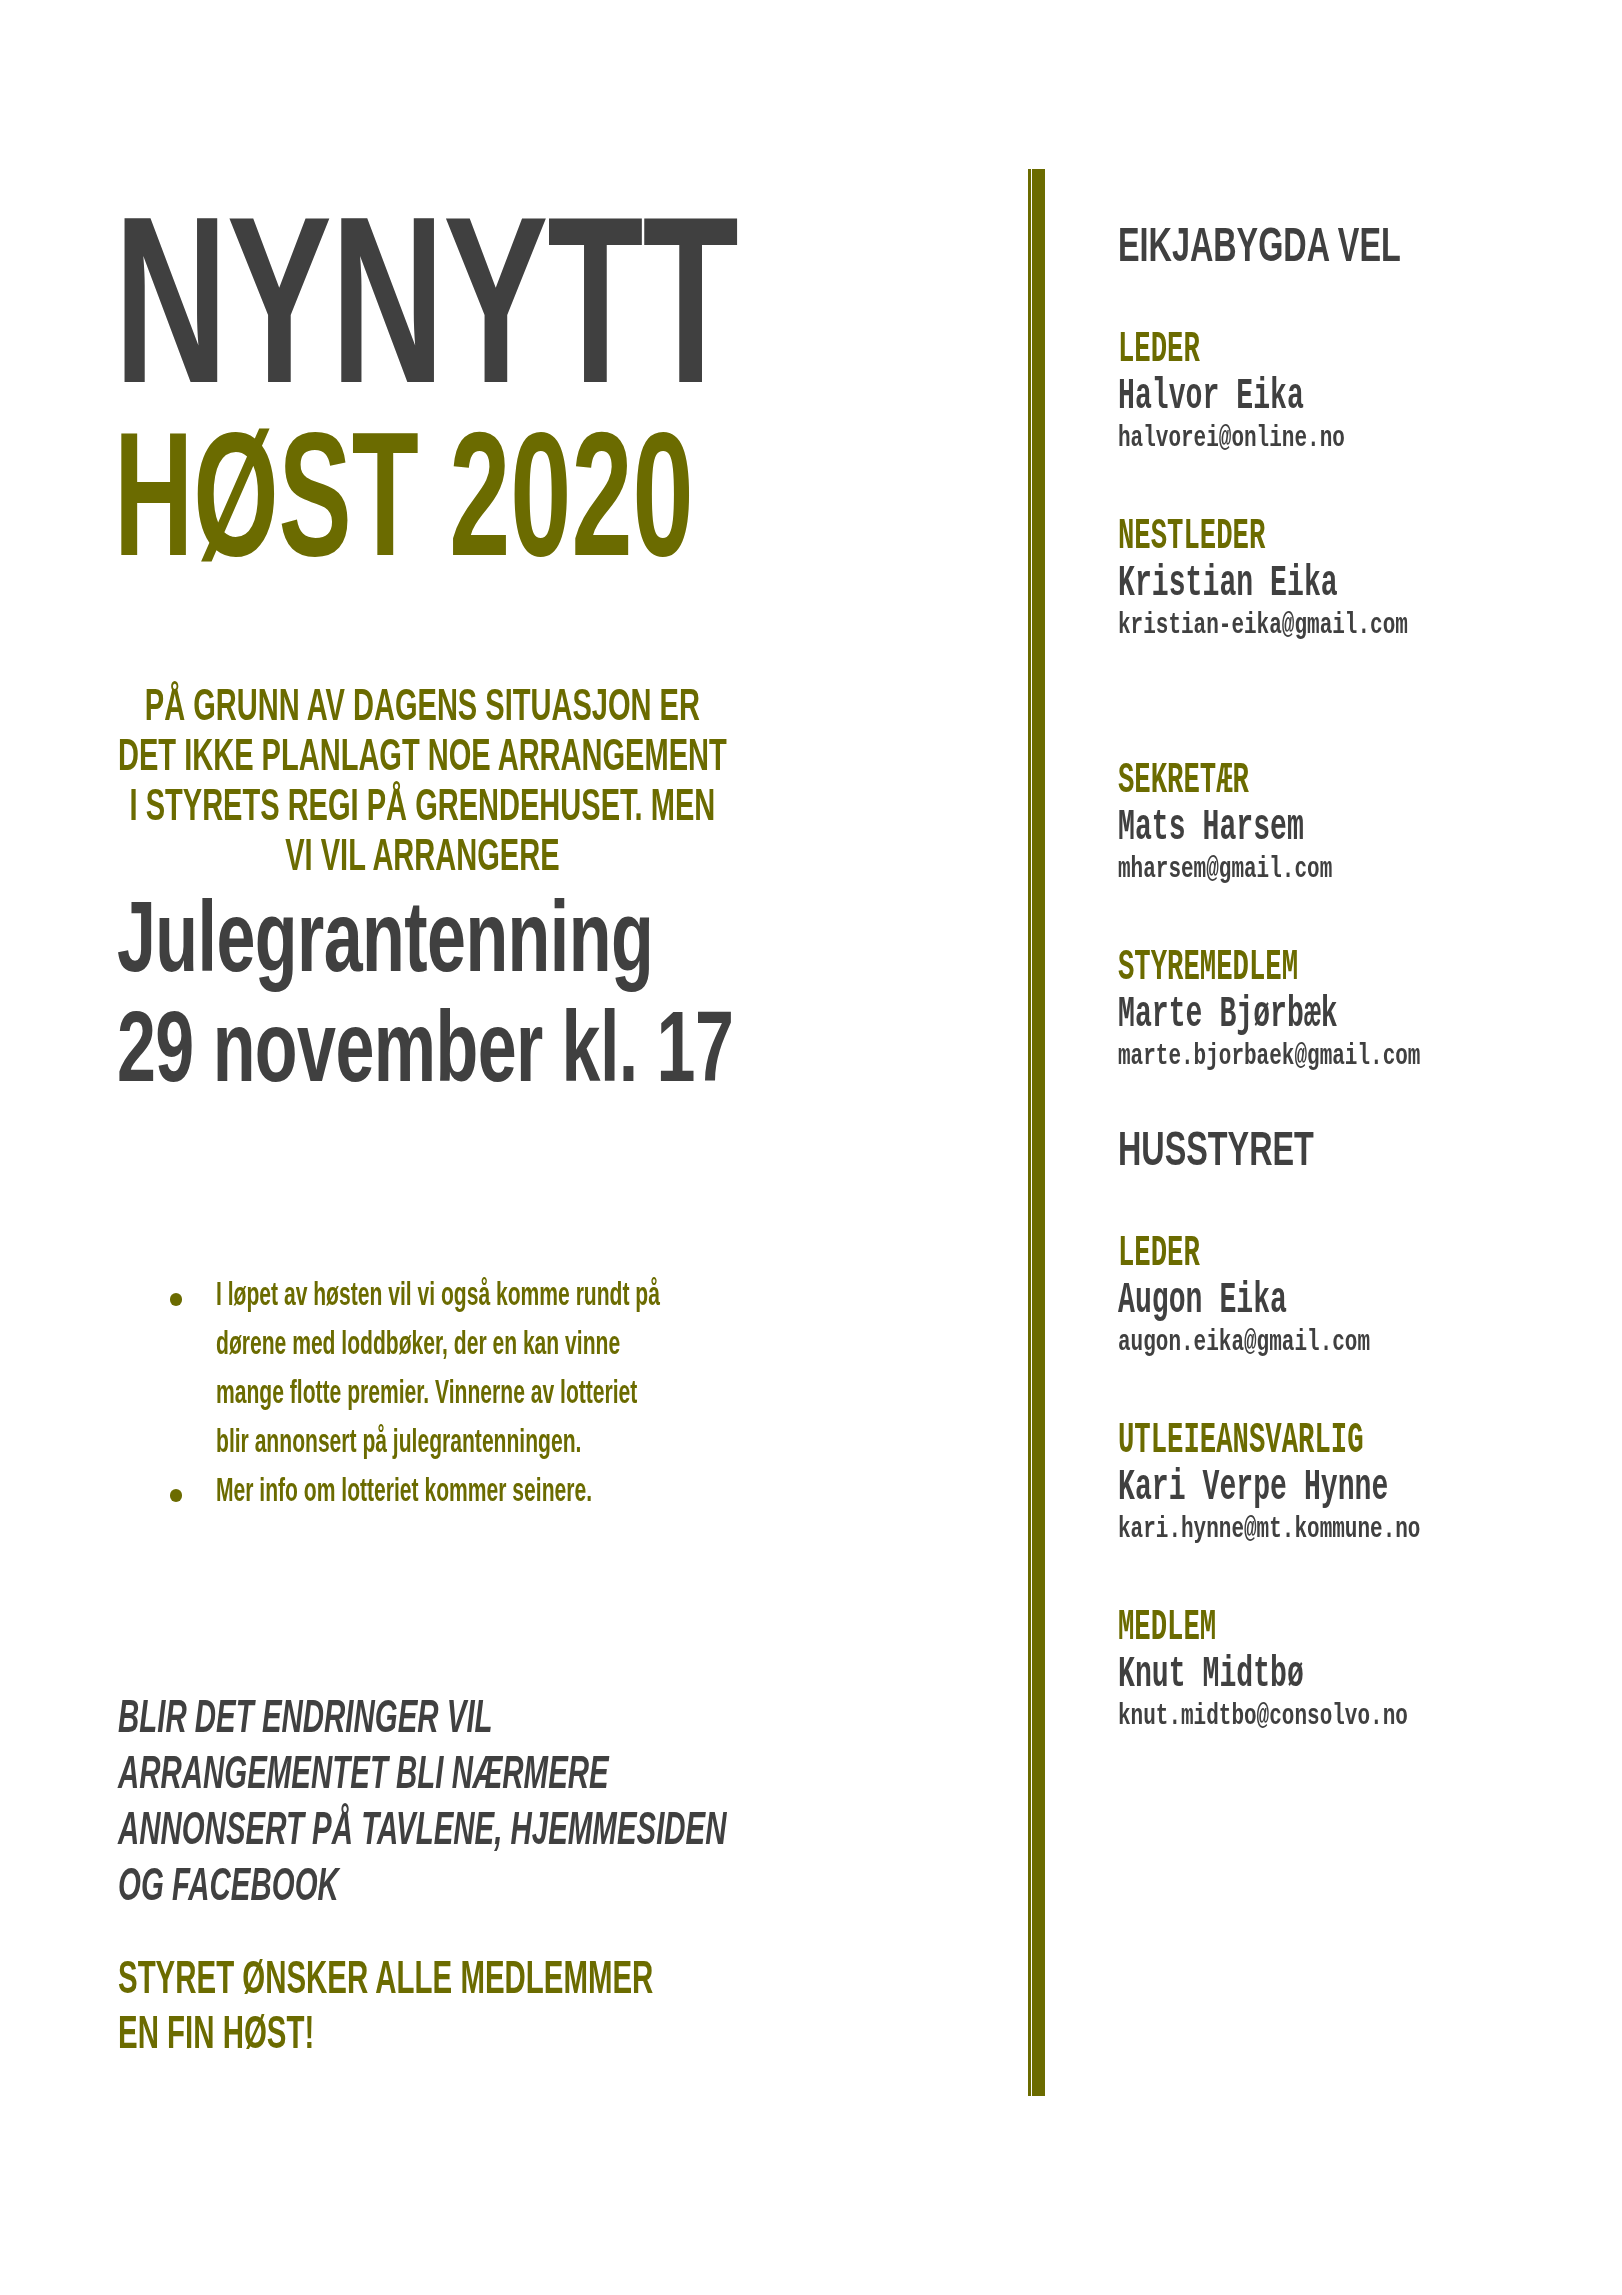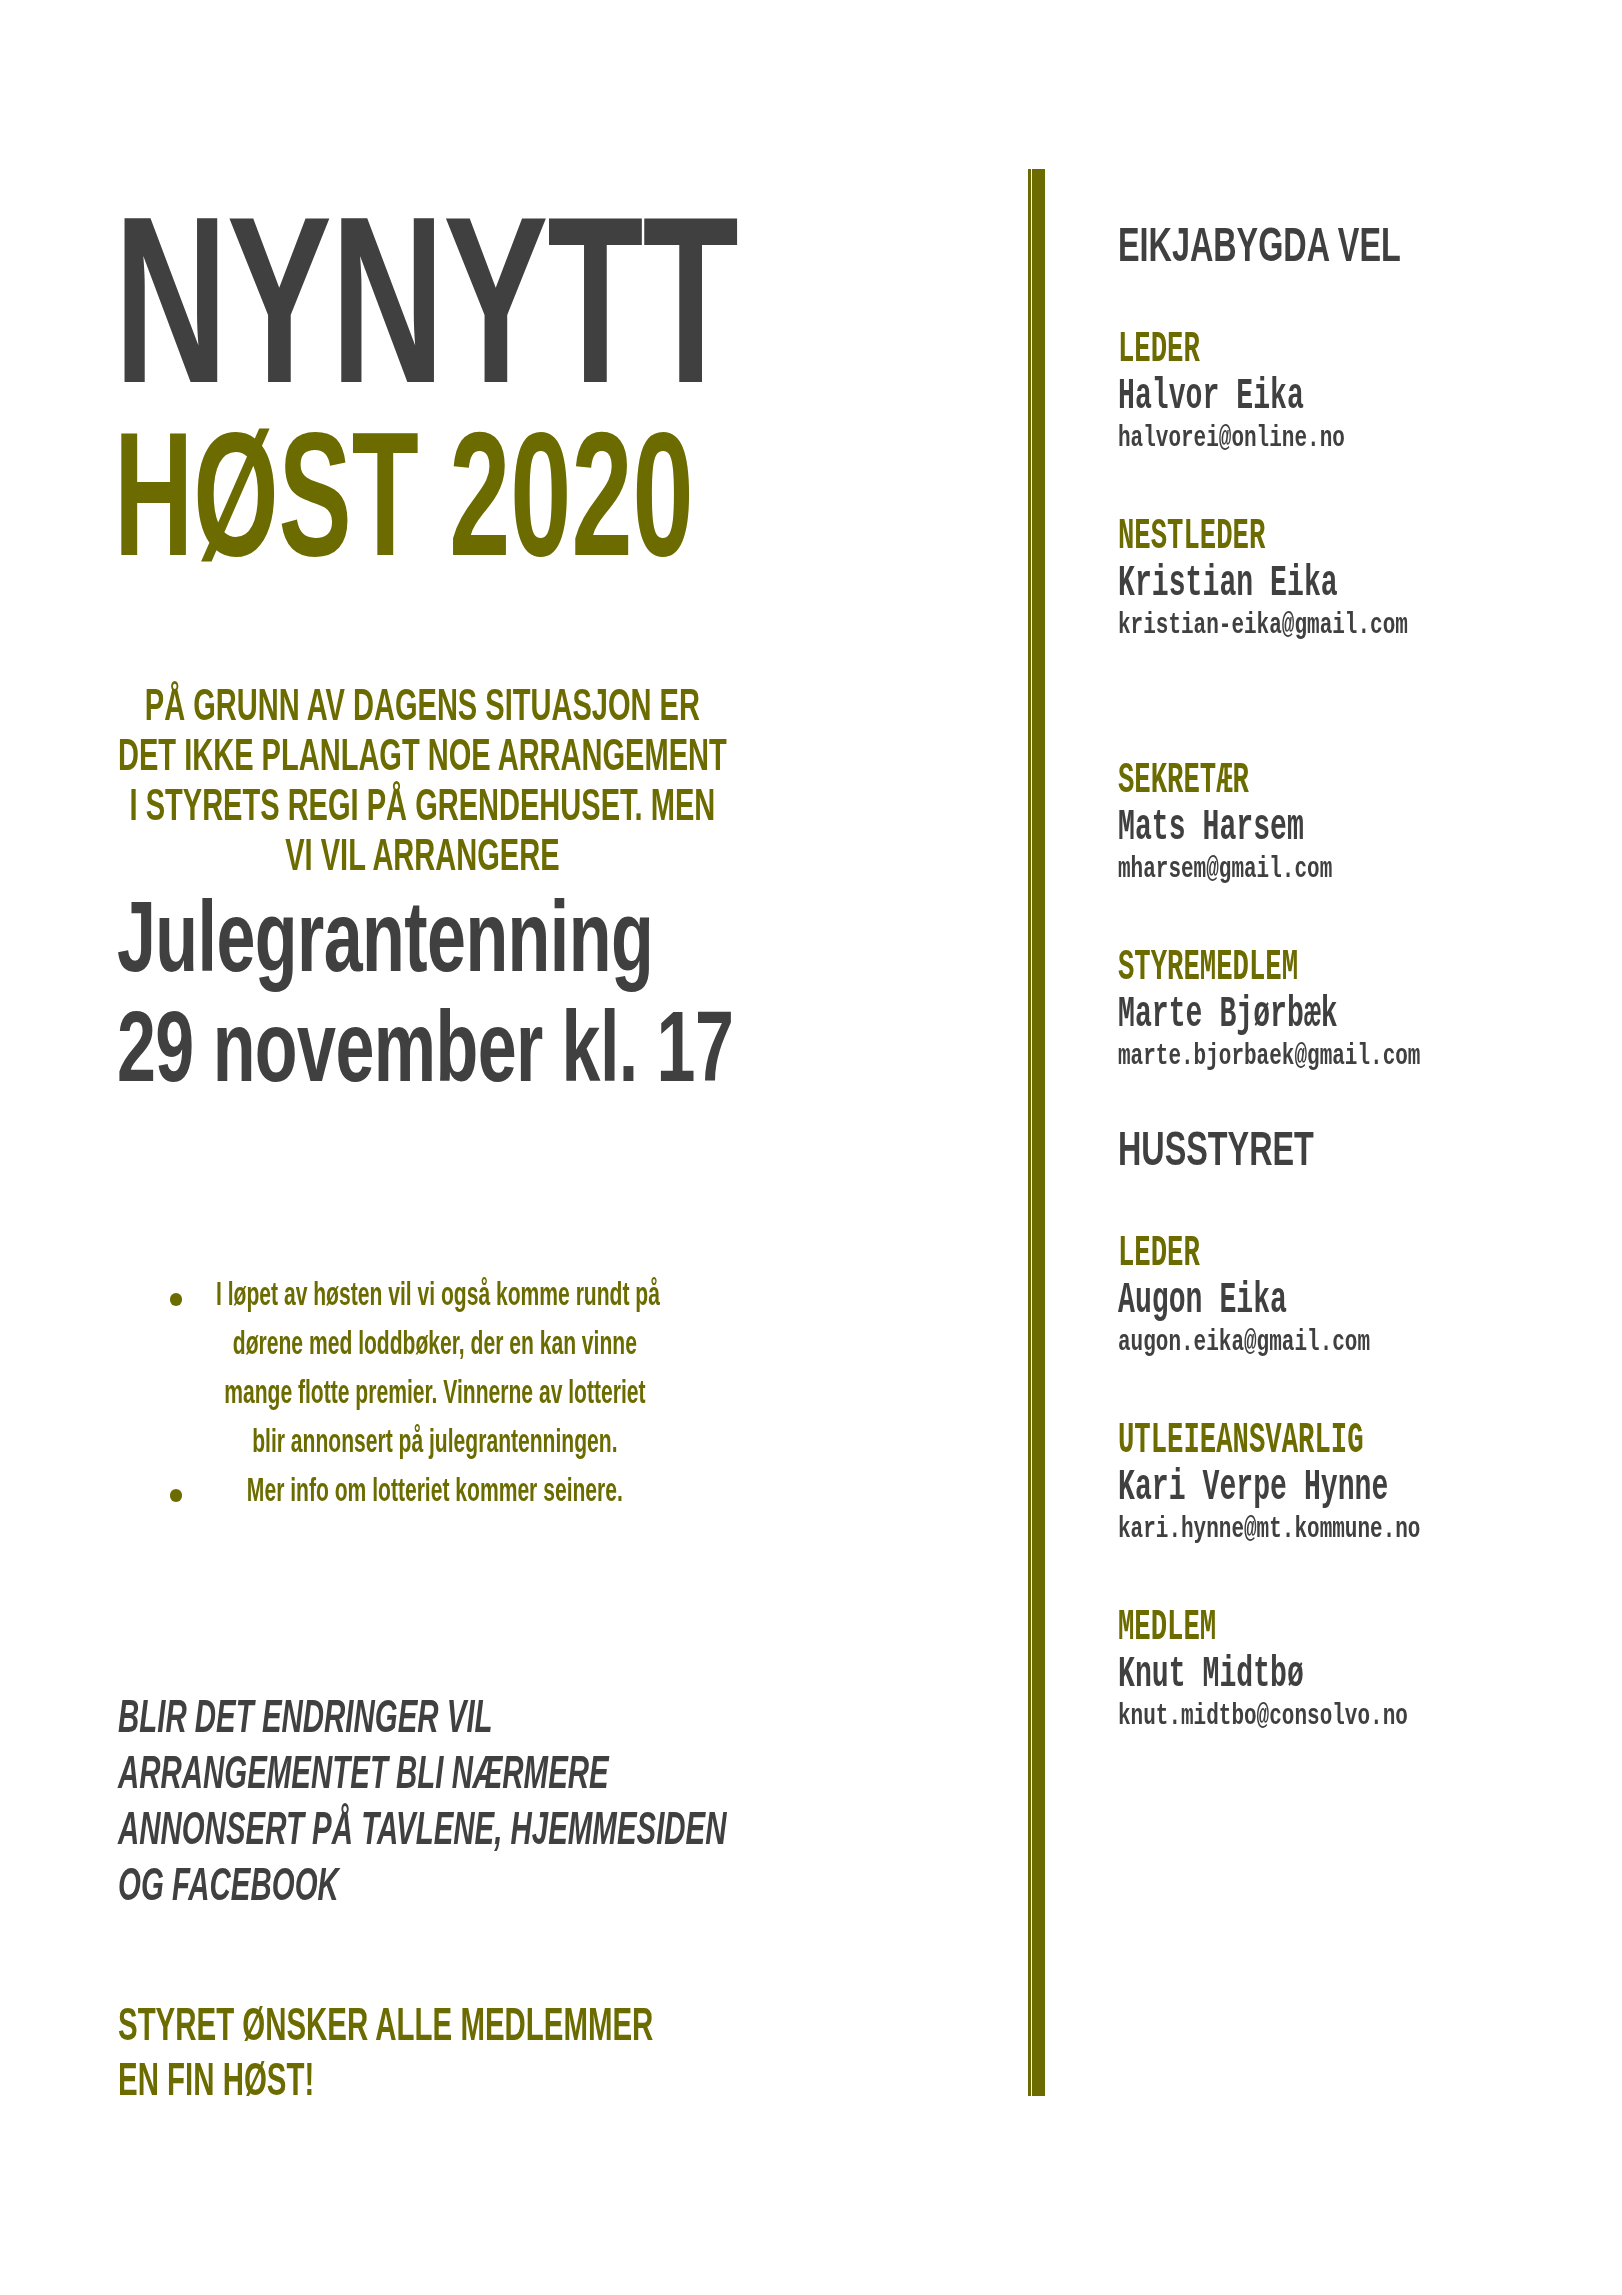--- a/index.html
+++ b/index.html
@@ -16,32 +16,32 @@
 
   
   #intro { left: 118px; top: 683px; text-align: center; }
   #intro .line { font-size: 44px; height: 50px; transform: scaleX(0.66); }
 
   
   #event { left: 117px; top: 886px; }
   #event .line { font-size: 100px; height: 110px; transform: scaleX(0.70); letter-spacing: -0.8px; }
 
   
-  #bullets { left: 161px; top: 1276px; width: 761px; text-align: center; }
+  #bullets { left: 161px; top: 1276px; width: 761px; }
   .bullet { position: relative; padding-left: 55px; }
   .bullet .dot { position: absolute; left: 8.5px; top: 17px; width: 12.7px; height: 12.7px; border-radius: 50%; background: #6b6b00; }
   .bullet .line { font-size: 34px; height: 49px; transform: scaleX(0.62); }
   #bullet-2 { }
 
   
   #changes { left: 118px; top: 1693px; font-style: italic; }
   #changes .line { font-size: 46px; height: 56px; transform: scaleX(0.64); }
 
   
-  #greeting { left: 118px; top: 1954px; margin-top: 47px; }
+  #greeting { left: 118px; top: 1954px; }
   #greeting .line { font-size: 46px; height: 55px; transform: scaleX(0.64); }
 
   
   #divider-thin { position: absolute; left: 1028px; top: 169px; width: 2.5px; height: 1927px; background: #6b6b00; }
   #divider-thick { position: absolute; left: 1032px; top: 169px; width: 12.7px; height: 1927px; background: #6b6b00; }
 
   
   #sidebar { left: 1118px; top: 220px; width: 507px; }
   .org-title { font-size: 49px; height: 59px; transform: scaleX(0.66); }
   .role { font-size: 44px; height: 47px; transform: scaleX(0.62); }

